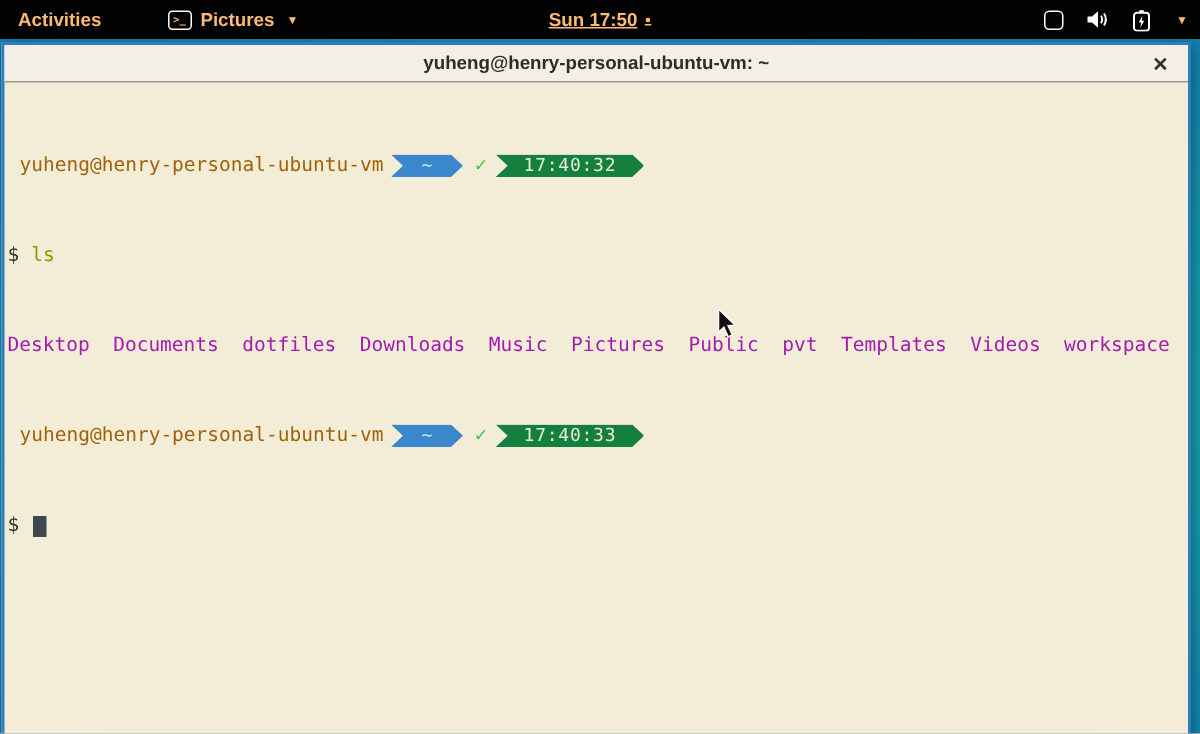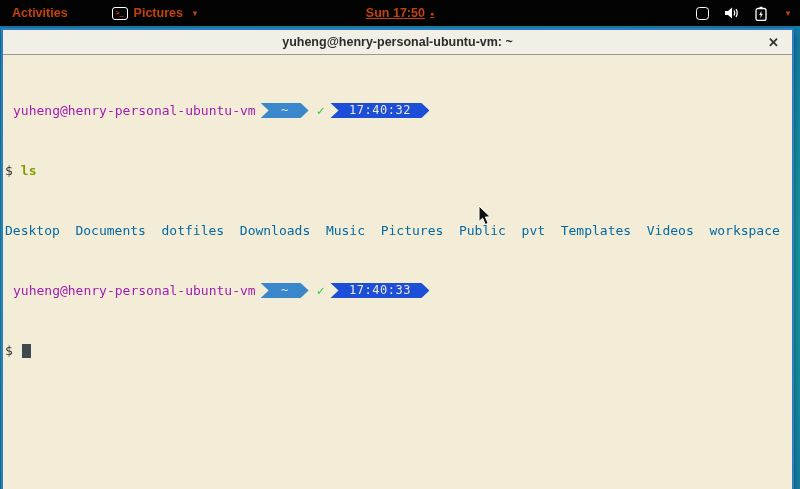--- a/index.html
+++ b/index.html
@@ -1,21 +1,21 @@
 <!DOCTYPE html>
 <html><head>
 <meta charset="utf-8">
 <style>
   * { margin:0; padding:0; box-sizing:border-box; }
   html,body { width:800px; height:489px; overflow:hidden; font-family:"Liberation Sans", sans-serif; }
   .screen { position:relative; width:800px; height:489px; background:#000; }
 
   
   .topbar { position:absolute; left:0; top:0; width:800px; height:26px; background:#030303;
-            display:flex; align-items:center; color:#c2410c; font-size:12.5px; font-weight:700; }
+            display:flex; align-items:center; color:#fdba74; font-size:12.5px; font-weight:700; }
   .activities { padding:0 12px; height:100%; display:flex; align-items:center; cursor:default; }
   .appmenu { display:flex; align-items:center; gap:6px; margin-left:26px; height:100%; padding:0 6px; }
   .term-glyph { width:16px; height:13px; border:1.5px solid #fff; border-radius:3px;
                 display:inline-flex; align-items:center; justify-content:center;
                 font-family:"DejaVu Sans Mono", monospace; font-size:7px; font-weight:700; line-height:1; }
   .caret { font-size:8px; margin-left:2px; }
   .clock-wrap { position:absolute; left:50%; top:0; transform:translateX(-50%); height:26px;
                 display:flex; align-items:center; gap:5px;text-decoration:underline; }
   .notif-dot { font-size:7px; line-height:1; }
   .sysicons { position:absolute; right:8px; top:0; height:26px; display:flex; align-items:center; gap:15px; }
@@ -32,31 +32,31 @@
             border:2px solid #2e7cc3; background:#f3edd8; box-shadow:0 3px 10px rgba(0,0,0,.45); }
   .titlebar { height:25px; background:#f1efe6; border-bottom:1px solid #9b998d;
               display:flex; align-items:center; justify-content:center; position:relative;
               font-size:12.5px; font-weight:700; color:#2c2c2c; }
   .close-btn { position:absolute; right:13px; top:0; height:100%; display:flex; align-items:center;
                font-size:13px; font-weight:700; color:#333; cursor:default; }
 
   .tbody { padding:3px 2px; font-family:"DejaVu Sans Mono", monospace; font-size:13px; line-height:15px;
            color:#333; white-space:pre; }
   .trow { height:15px; display:flex; align-items:center; }
-  .puser { margin-left:8px; color:#a21caf; }
+  .puser { margin-left:8px; color:#a16207; }
   .seg { display:inline-flex; align-items:center; justify-content:center; height:15px;
          font-size:12px; padding:0 11px; }
   .seg-path { background:#3b87cc; color:#cfe6f7; margin-left:5px; width:48px;
               clip-path:polygon(0 0, calc(100% - 8px) 0, 100% 50%, calc(100% - 8px) 100%, 0 100%, 8px 50%); }
   .check { color:#2ecc40; font-weight:700; margin-left:8px; font-size:13px; }
-  .seg-time { background:#1d4ed8; color:#ece9d8; margin-left:6px; width:99px; letter-spacing:.5px;
+  .seg-time { background:#15803d; color:#ece9d8; margin-left:6px; width:99px; letter-spacing:.5px;
               clip-path:polygon(0 0, calc(100% - 8px) 0, 100% 50%, calc(100% - 8px) 100%, 0 100%, 8px 50%); }
   .dollar { color:#333; }
-  .cmd { color:#7f9f00; margin-left:8px;font-weight:bold; }
-  .listing { color:#0369a1; }
+  .cmd { color:#7f9f00; margin-left:8px; }
+  .listing { color:#a21caf; }
   .cursor-block { display:inline-block; width:9px; height:14px; background:#3e4a50; margin-left:9px; }
 
   
   .mouse { position:absolute; left:478px; top:206px; z-index:50; pointer-events:none; }
 </style>
 </head>
 <body>
 
 <div class="screen">
 

